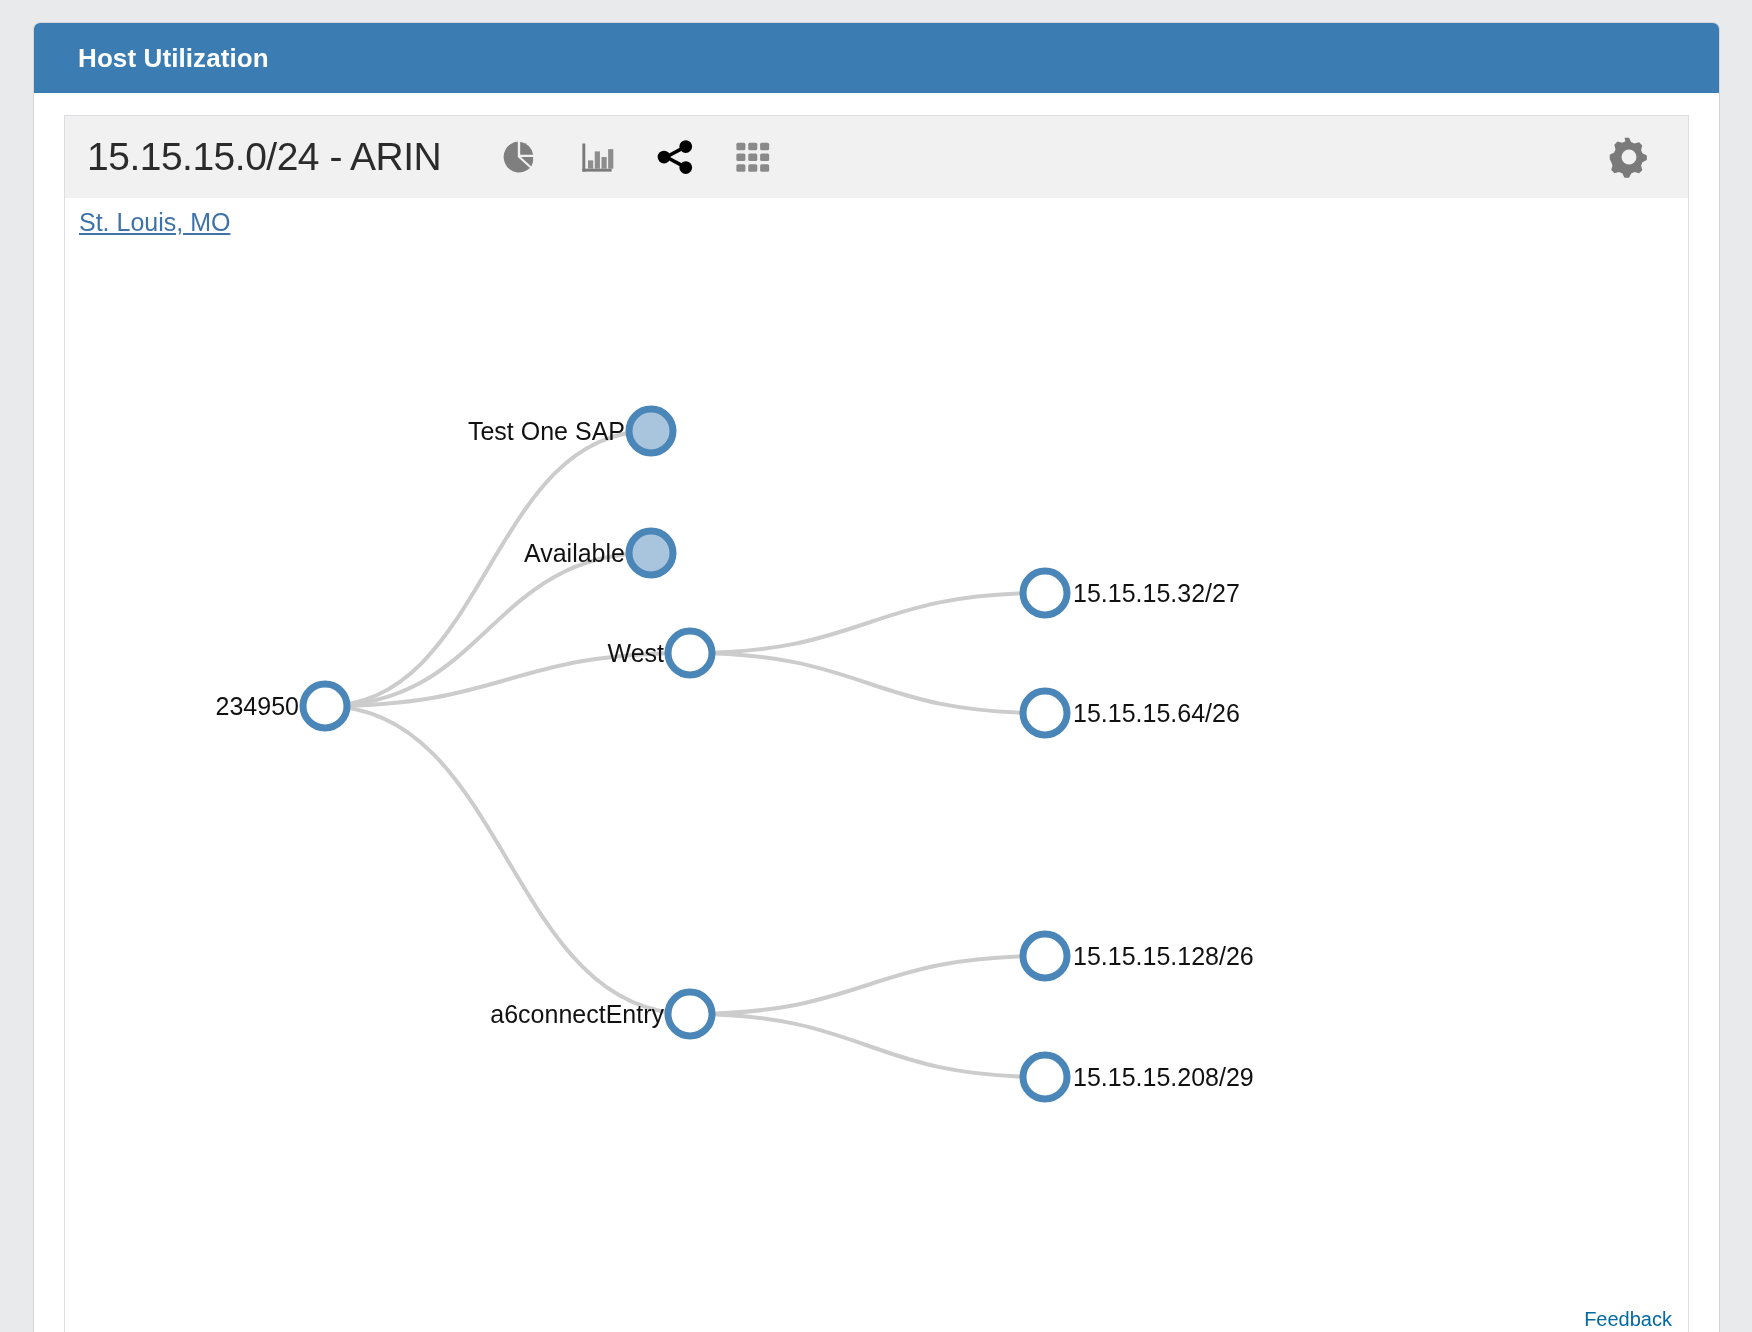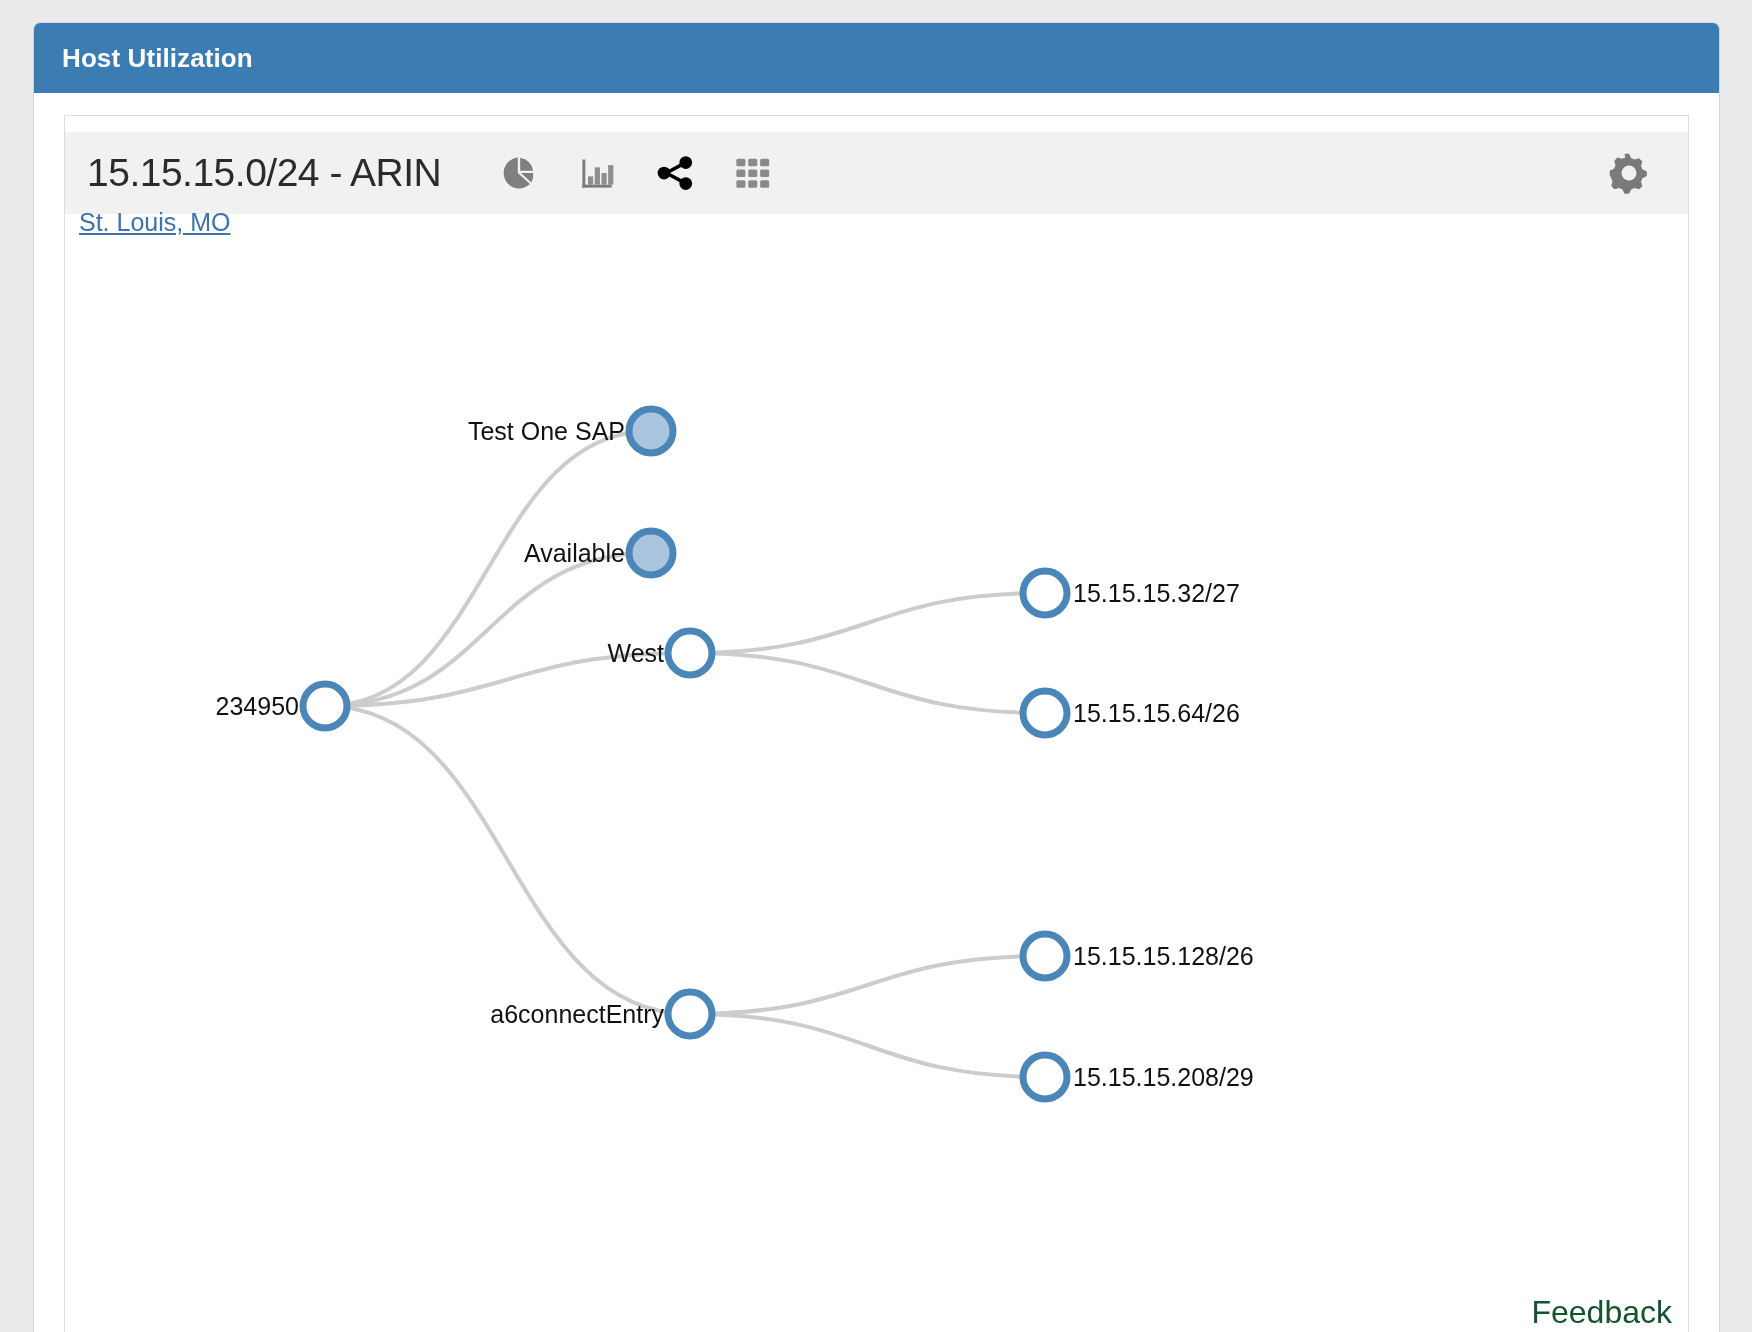--- a/index.html
+++ b/index.html
@@ -27,21 +27,21 @@
     border: 1px solid #d3d5d8;
     border-radius: 7px 7px 0 0;
     box-sizing: border-box;
     overflow: hidden;
   }
   .panel-header {
     height: 70px;
     background: #3b7cb2;
     display: flex;
     align-items: center;
-    padding: 0 0 0 28px;
+    padding: 0 0 0 44px;
     box-sizing: border-box;
   }
   .panel-header-title {
     color: #ffffff;
     font-size: 26px;
     font-weight: bold;
     letter-spacing: 0.1px;
   }
   .panel-body {
     position: relative;
@@ -59,21 +59,20 @@
     height: 100%;
     background: #ffffff;
   }
   .card-toolbar {
     height: 82px;
     background: #f1f1f1;
     display: flex;
     align-items: center;
     padding: 0 36px 0 22px;
     box-sizing: border-box;
-    margin-top: 16px;
   }
   .card-title {
     font-size: 39px;
     color: #2b2b2b;
     font-weight: normal;
     white-space: nowrap;
     letter-spacing: -0.5px;
   }
   .toolbar-icons {
     display: flex;
@@ -120,22 +119,22 @@
   .node-label {
     font-family: "Liberation Sans", sans-serif;
     font-size: 25px;
     fill: #111111;
   }
 
   .feedback-link {
     position: absolute;
     right: 16px;
     bottom: 10px;
-    font-size: 32px;
-    color: #14532d;
+    font-size: 20px;
+    color: #0369a1;
     text-decoration: none;
     cursor: pointer;
   }
 </style>
 </head>
 <body>
 
 <div id="page">
 
   <div class="panel">

